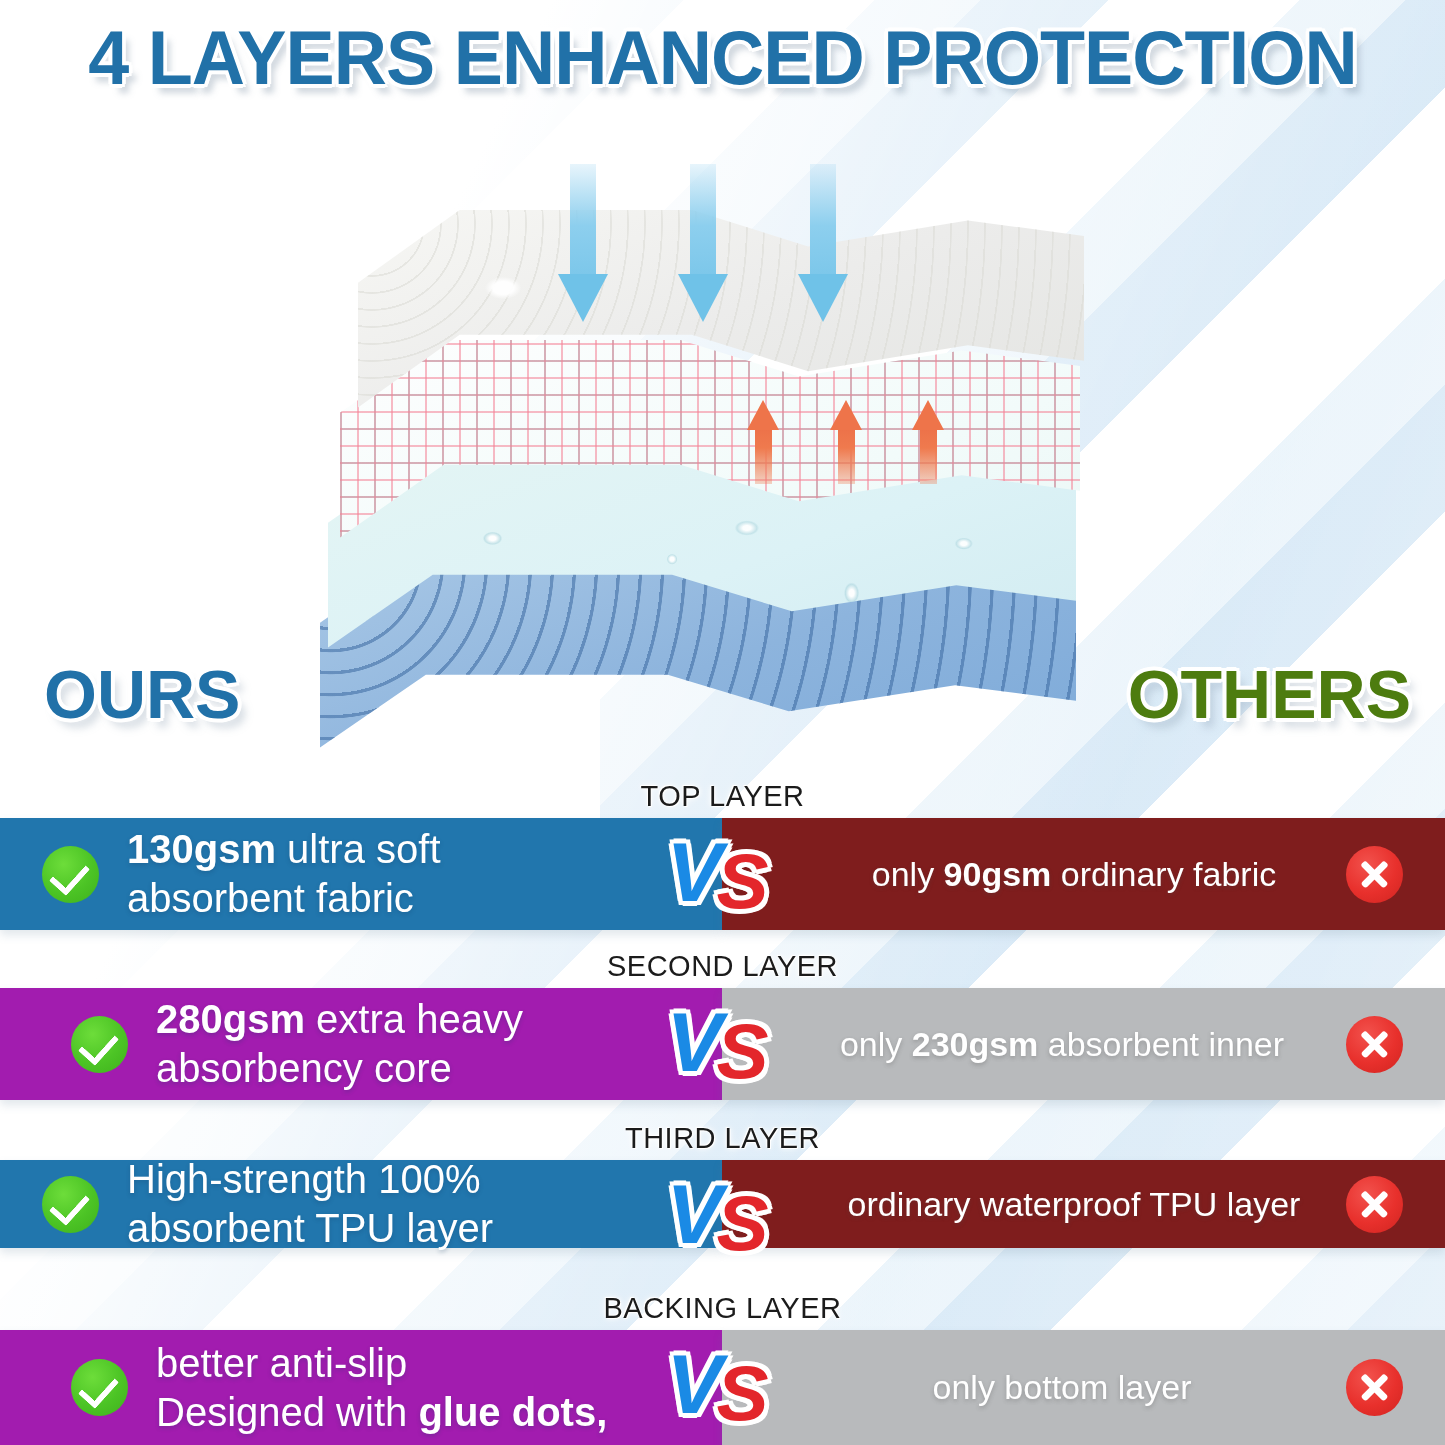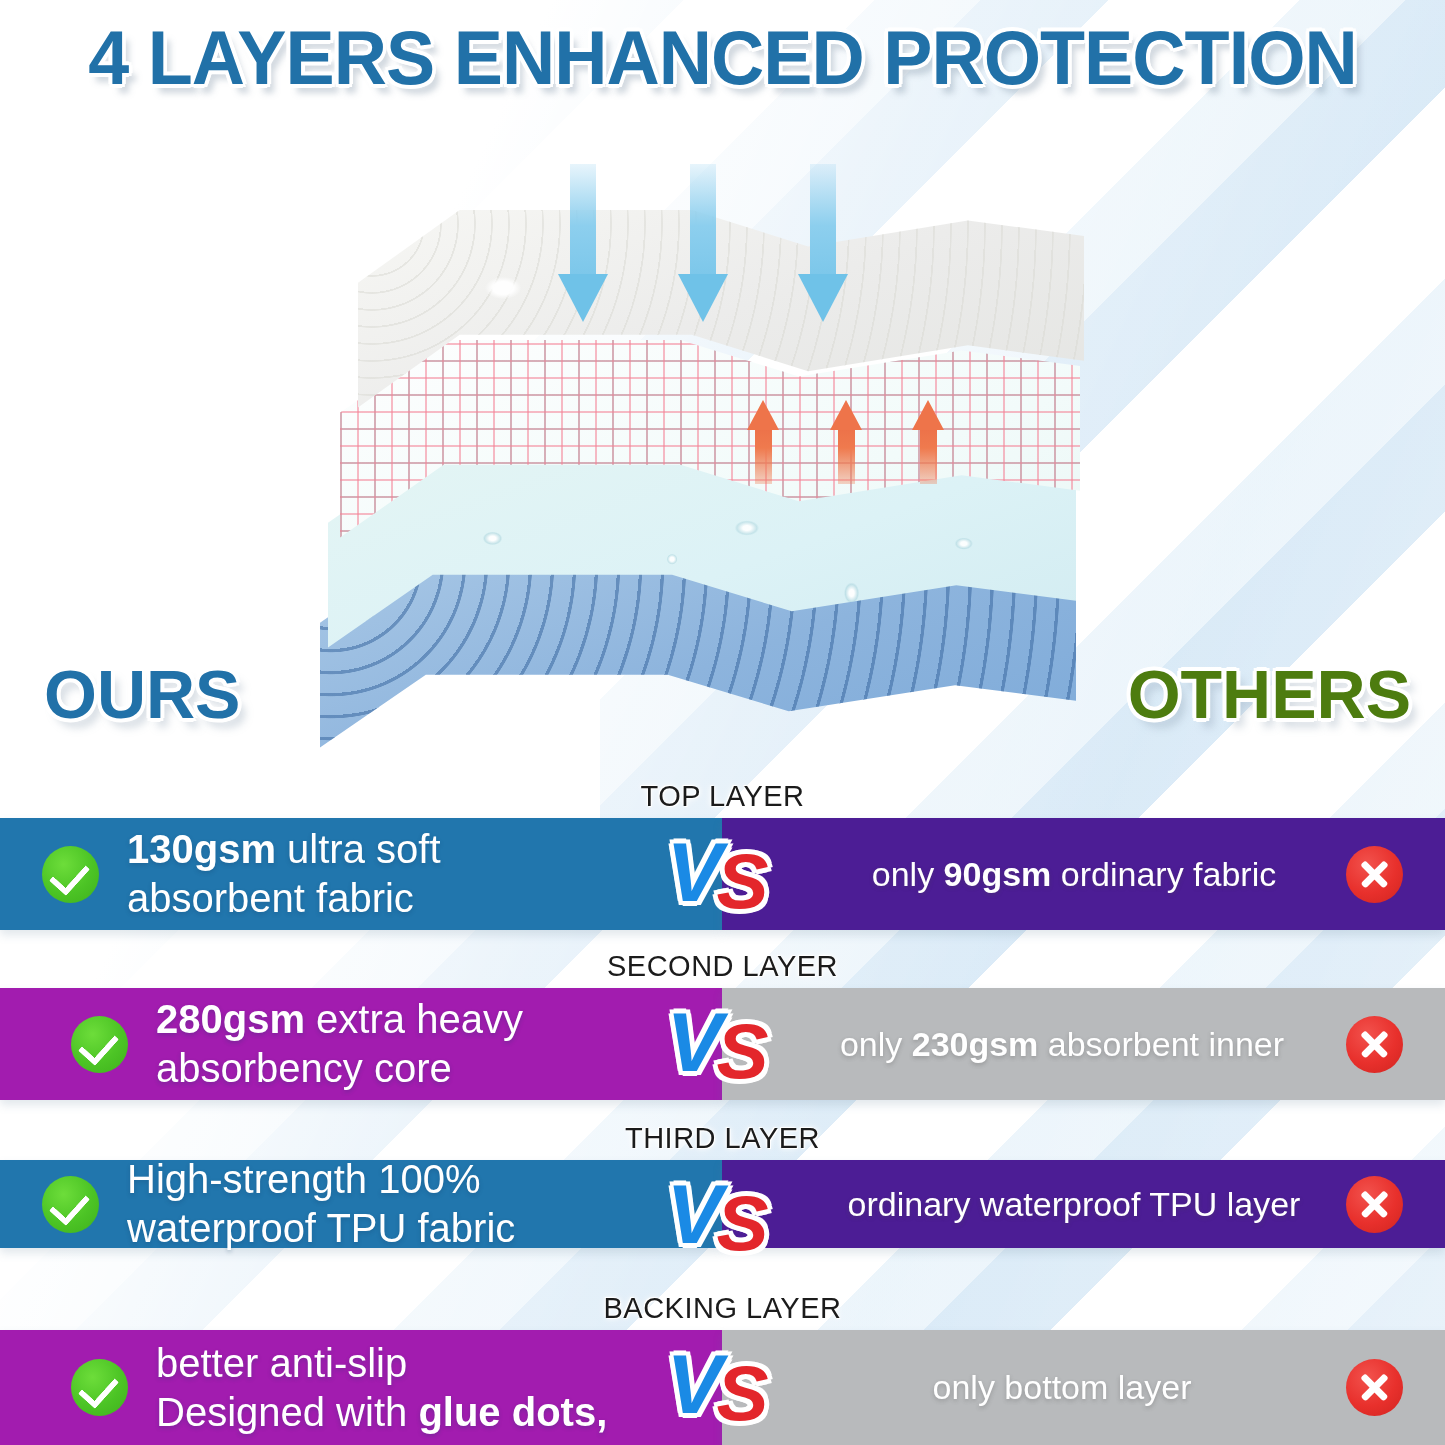--- a/index.html
+++ b/index.html
@@ -152,21 +152,21 @@
   .row{ position:absolute; left:0; width:1445px; display:flex; }
   .row .left{
     width:722px; display:flex; align-items:center;
     box-shadow:0 5px 9px rgba(90,120,150,0.18);
   }
   .row .right{
     width:723px; display:flex; align-items:center;
     box-shadow:0 5px 9px rgba(90,120,150,0.18);
   }
   .row.dark .left{ background:#2176ad; }
-  .row.dark .right{ background:#4c1d95; }
+  .row.dark .right{ background:#7f1d1d; }
   .row.light .left{ background:#a21caf;padding-left:29px; }
   .row.light .right{ background:#b8babc;gap:24px; }
 
   .check{
     flex:0 0 auto; margin-left:42px; width:57px; height:57px; border-radius:50%;
     background:radial-gradient(circle at 38% 32%, #6ddd3a 0%, #4cc425 55%, #3fb01d 100%);
     position:relative;
   }
   .check::after{
     content:""; position:absolute; left:16px; top:11px;
@@ -309,21 +309,21 @@
       <span class="v">V</span>
       <span class="s">S</span>
     </div>
 
     <div class="layer-cap" style="top:1122px;">THIRD LAYER</div>
     <div class="row dark" style="top:1160px;height:88px;">
       <div class="left">
         <div class="check"></div>
         <div class="ours-text">
           <div><b></b><span>High-strength 100%</span></div>
-          <div>waterproof TPU fabric</div>
+          <div>absorbent TPU layer</div>
         </div>
       </div>
       <div class="right">
         <div class="others-text"><span>ordinary waterproof TPU layer</span><b></b><span></span></div>
         <div class="cross"></div>
       </div>
     </div>
     <div class="vs" style="top:1170px;">
       <span class="v">V</span>
       <span class="s">S</span>

